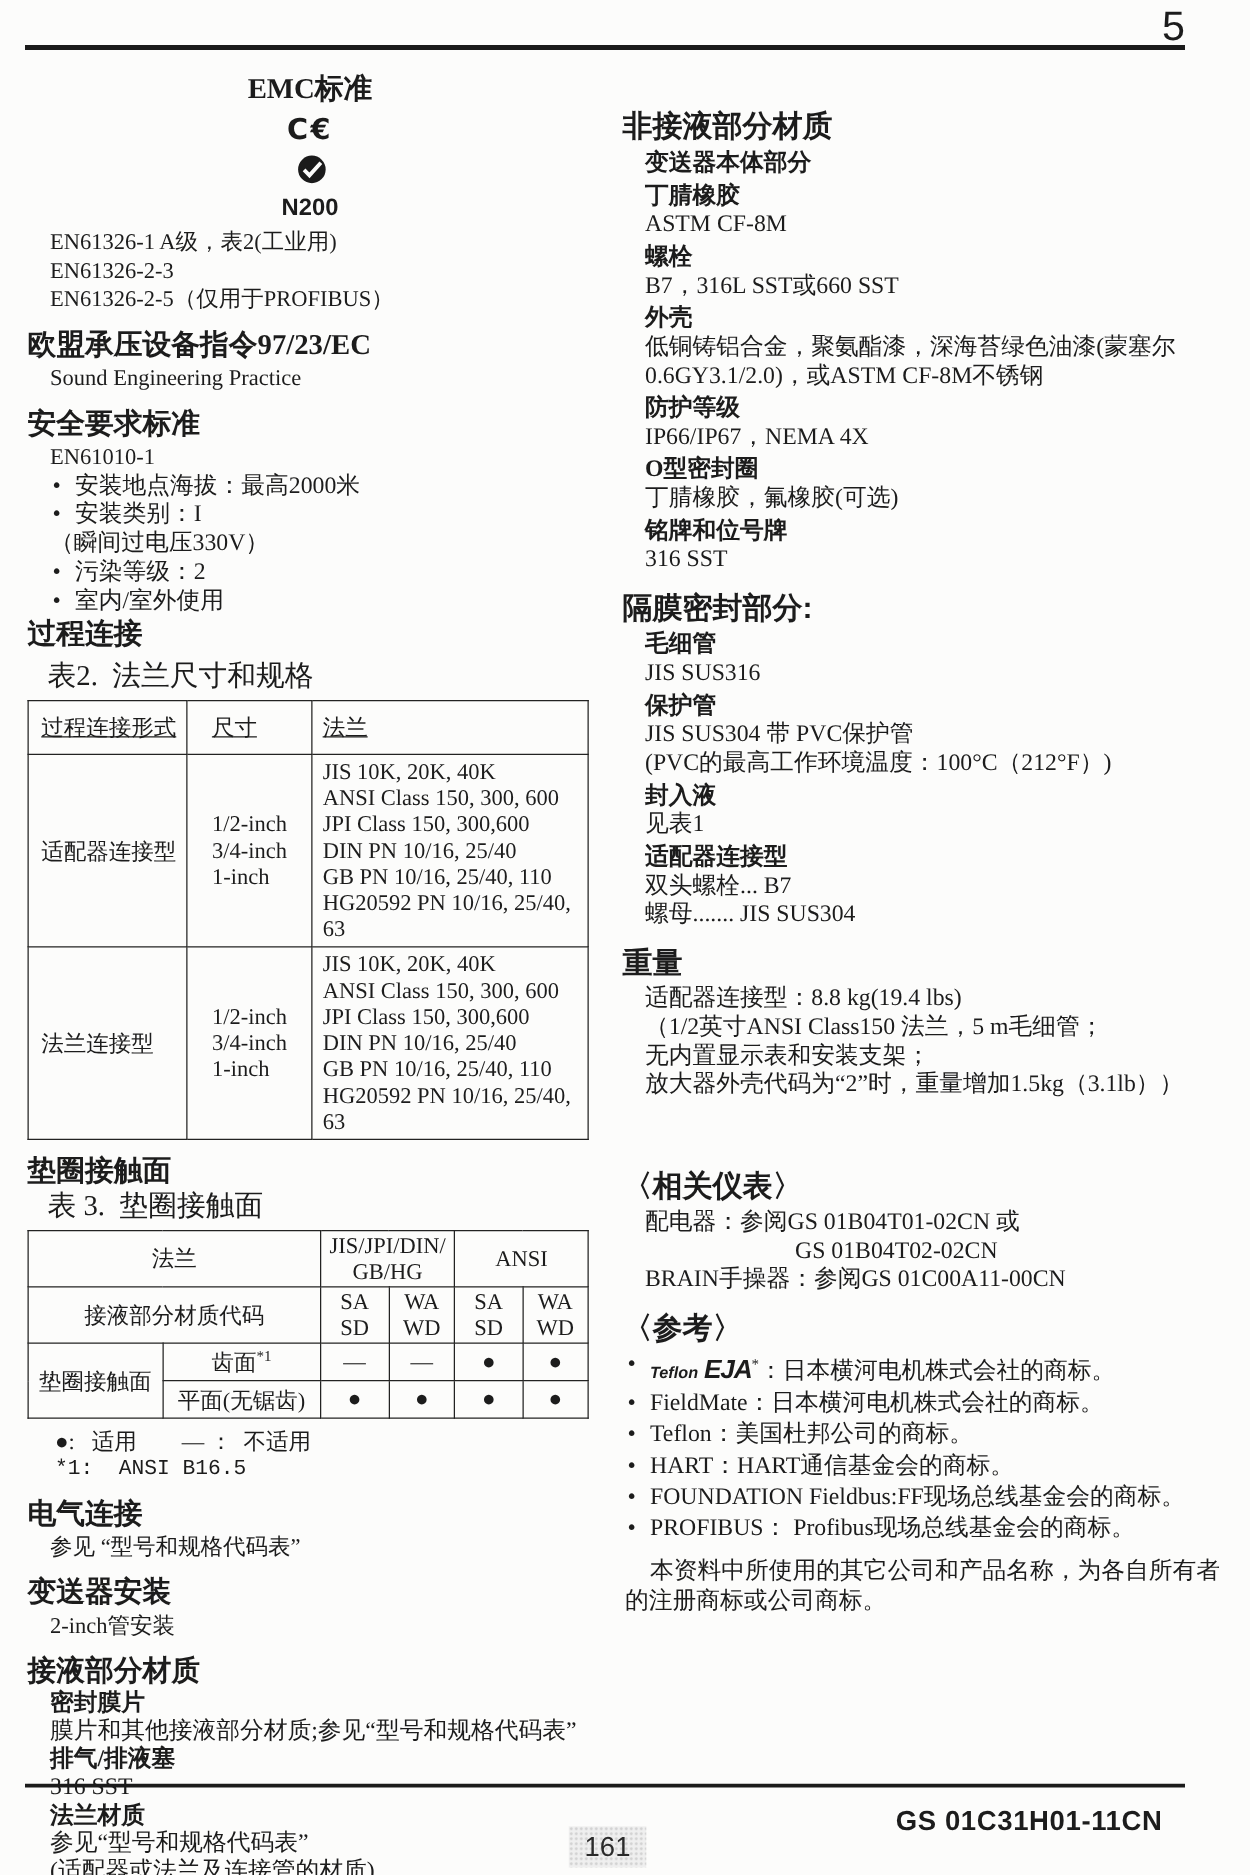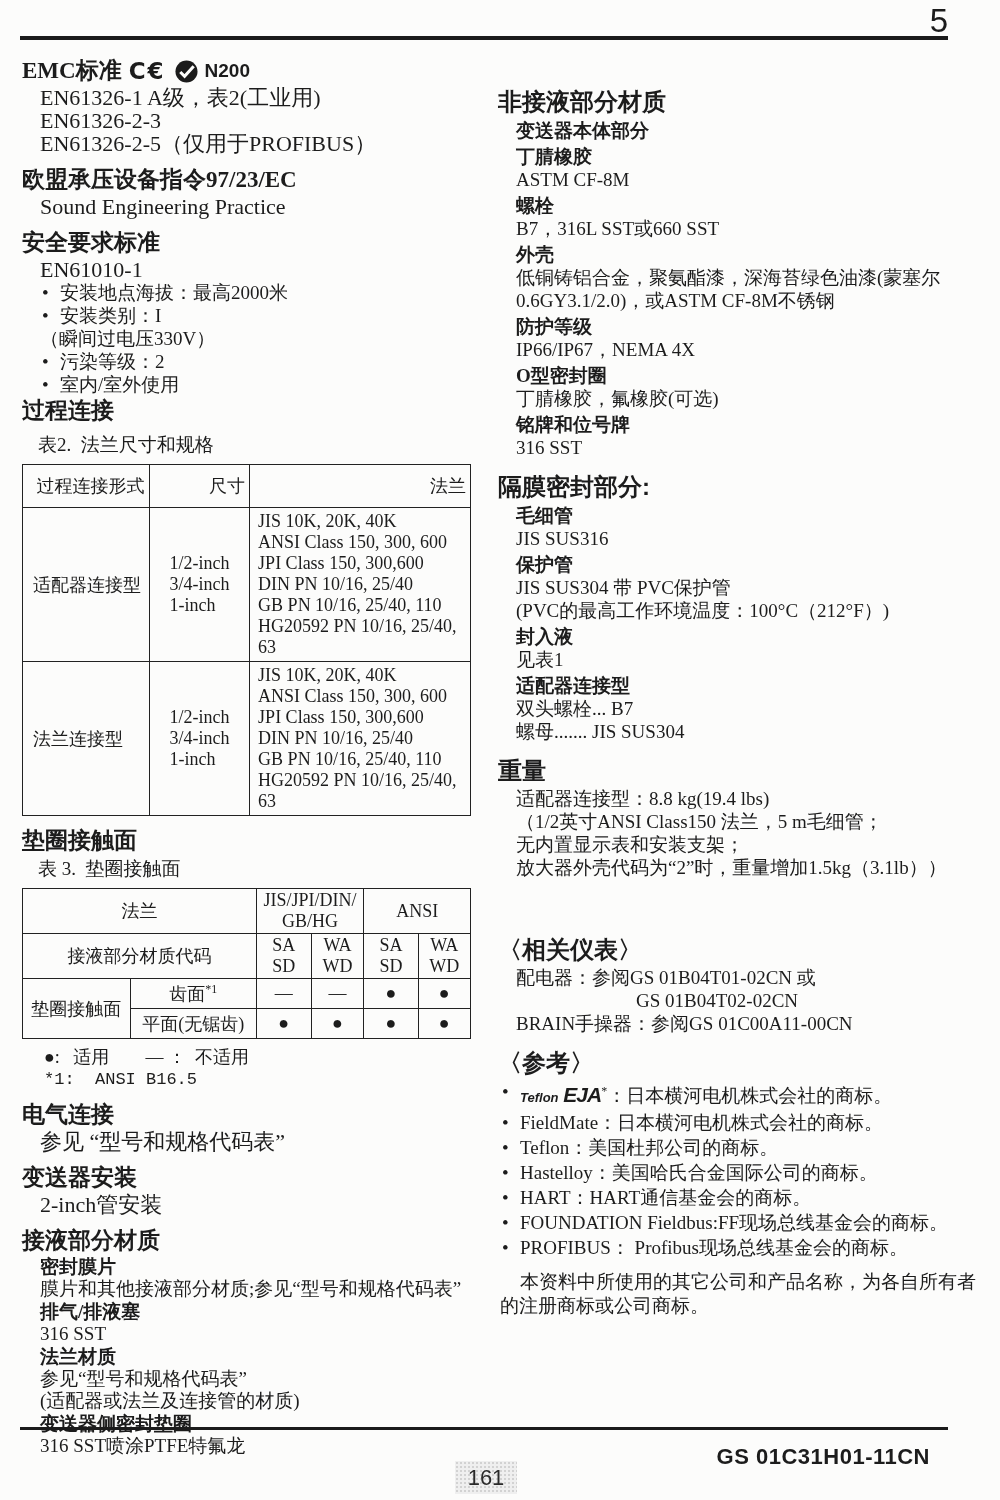--- a/index.html
+++ b/index.html
@@ -13,40 +13,40 @@
               font-weight:bold;font-size:22px;letter-spacing:.5px;}
   .footer-page{position:absolute;left:455px;top:1461px;width:62px;height:33px;line-height:33px;text-align:center;
                font-family:"Liberation Sans","DejaVu Sans",sans-serif;font-size:22px;color:#2a2a2a;
                background-color:#efefef;
                background-image:radial-gradient(#d2d2d2 1px, transparent 1.2px);background-size:4px 4px;}
   
   .col-left{position:absolute;left:22px;top:52px;width:452px;}
   .col-right{position:absolute;left:498px;top:88px;width:482px;}
   
   .h-serif{font-weight:bold;font-size:23px;line-height:26px;margin:12px 0 2px 0;}
-  .h-first{margin-top:6px;}
+  .h-first{margin-top:6px;flex-direction:column;}
   .h-big{font-weight:bold;font-size:26px;line-height:28px;margin:8px 0 0 0;
          font-family:"Liberation Sans","DejaVu Sans",sans-serif;}
   .h-tight{margin-top:2px;}
-  .line{font-size:22px;line-height:23px;padding-left:18px;}
+  .line{font-size:18px;line-height:23px;padding-left:18px;}
   .bullet{position:relative;font-size:19px;line-height:23px;padding-left:38px;}
   .bullet::before{content:"\2022";position:absolute;left:20px;font-size:19px;}
   .noteline{font-size:19px;line-height:23px;padding-left:18px;}
-  .caption{font-size:19px;line-height:22px;padding-left:16px;white-space:pre;margin-top:10px;}
+  .caption{font-size:23px;line-height:22px;padding-left:16px;white-space:pre;margin-top:10px;}
   .caption3{margin-top:4px;}
   
   .emc-row{display:flex;align-items:center;gap:7px;}
   .ce{font-family:"DejaVu Sans","Liberation Sans",sans-serif;font-weight:bold;font-size:23px;letter-spacing:2px;}
   .ctick{flex:0 0 auto;margin-left:2px;}
   .n200{font-family:"Liberation Sans","DejaVu Sans",sans-serif;font-weight:bold;font-size:19px;}
   
   table{border-collapse:collapse;margin-top:8px;margin-left:0;}
   .t2{width:449px;}
   .t2 th,.t2 td{border:1.5px solid #222;font-weight:normal;font-size:18px;}
-  .t2 th{padding:9px 4px;text-align:right;}
+  .t2 th{padding:9px 4px;text-align:left;text-decoration:underline;}
   .t2 .c-type{width:128px;padding-left:10px;}
   .t2 .c-size{width:84px;padding-left:20px;white-space:pre-line;line-height:21px;}
   .t2 .c-flange{width:232px;padding:3px 4px 3px 8px;white-space:pre-line;line-height:21px;}
   .t3{width:449px;}
   .t3 td{border:1.5px solid #222;font-size:18px;text-align:center;vertical-align:middle;}
   .t3 .pre{white-space:pre-line;line-height:21px;padding:1px 0;}
   .t3 .rA1{width:107px;}.t3 .rA2{width:126px;}
   .t3 .cb{width:54px;}.t3 .cb2{width:52px;}
   .t3 .mark-row td{height:27px;}
   sup{font-size:12px;}
@@ -241,21 +241,20 @@
     <div class="val indent-deep">GS 01B04T02-02CN</div>
     <div class="val">BRAIN手操器：参阅GS 01C00A11-00CN</div>
 
     <div class="r-h1 r-h1-serif">〈参考〉</div>
     <div class="ref-li">
       <span class="logo-dp">Teflon</span>
       <span class="logo-eja">EJA</span><sup>*</sup><span>：日本横河电机株式会社的商标。</span>
     </div>
     <div class="ref-li">FieldMate：日本横河电机株式会社的商标。</div>
     <div class="ref-li">Teflon：美国杜邦公司的商标。</div>
-    <div class="ref-li">Hastelloy：美国哈氏合金国际公司的商标。</div>
     <div class="ref-li">HART：HART通信基金会的商标。</div>
     <div class="ref-li">FOUNDATION Fieldbus:FF现场总线基金会的商标。</div>
     <div class="ref-li">PROFIBUS： Profibus现场总线基金会的商标。</div>
 
     <div class="tm-para">本资料中所使用的其它公司和产品名称，为各自所有者的注册商标或公司商标。</div>
   </div>
 
   <div class="botrule"></div>
   <div class="footer-doc">GS 01C31H01-11CN</div>
   <div class="footer-page">161</div>

